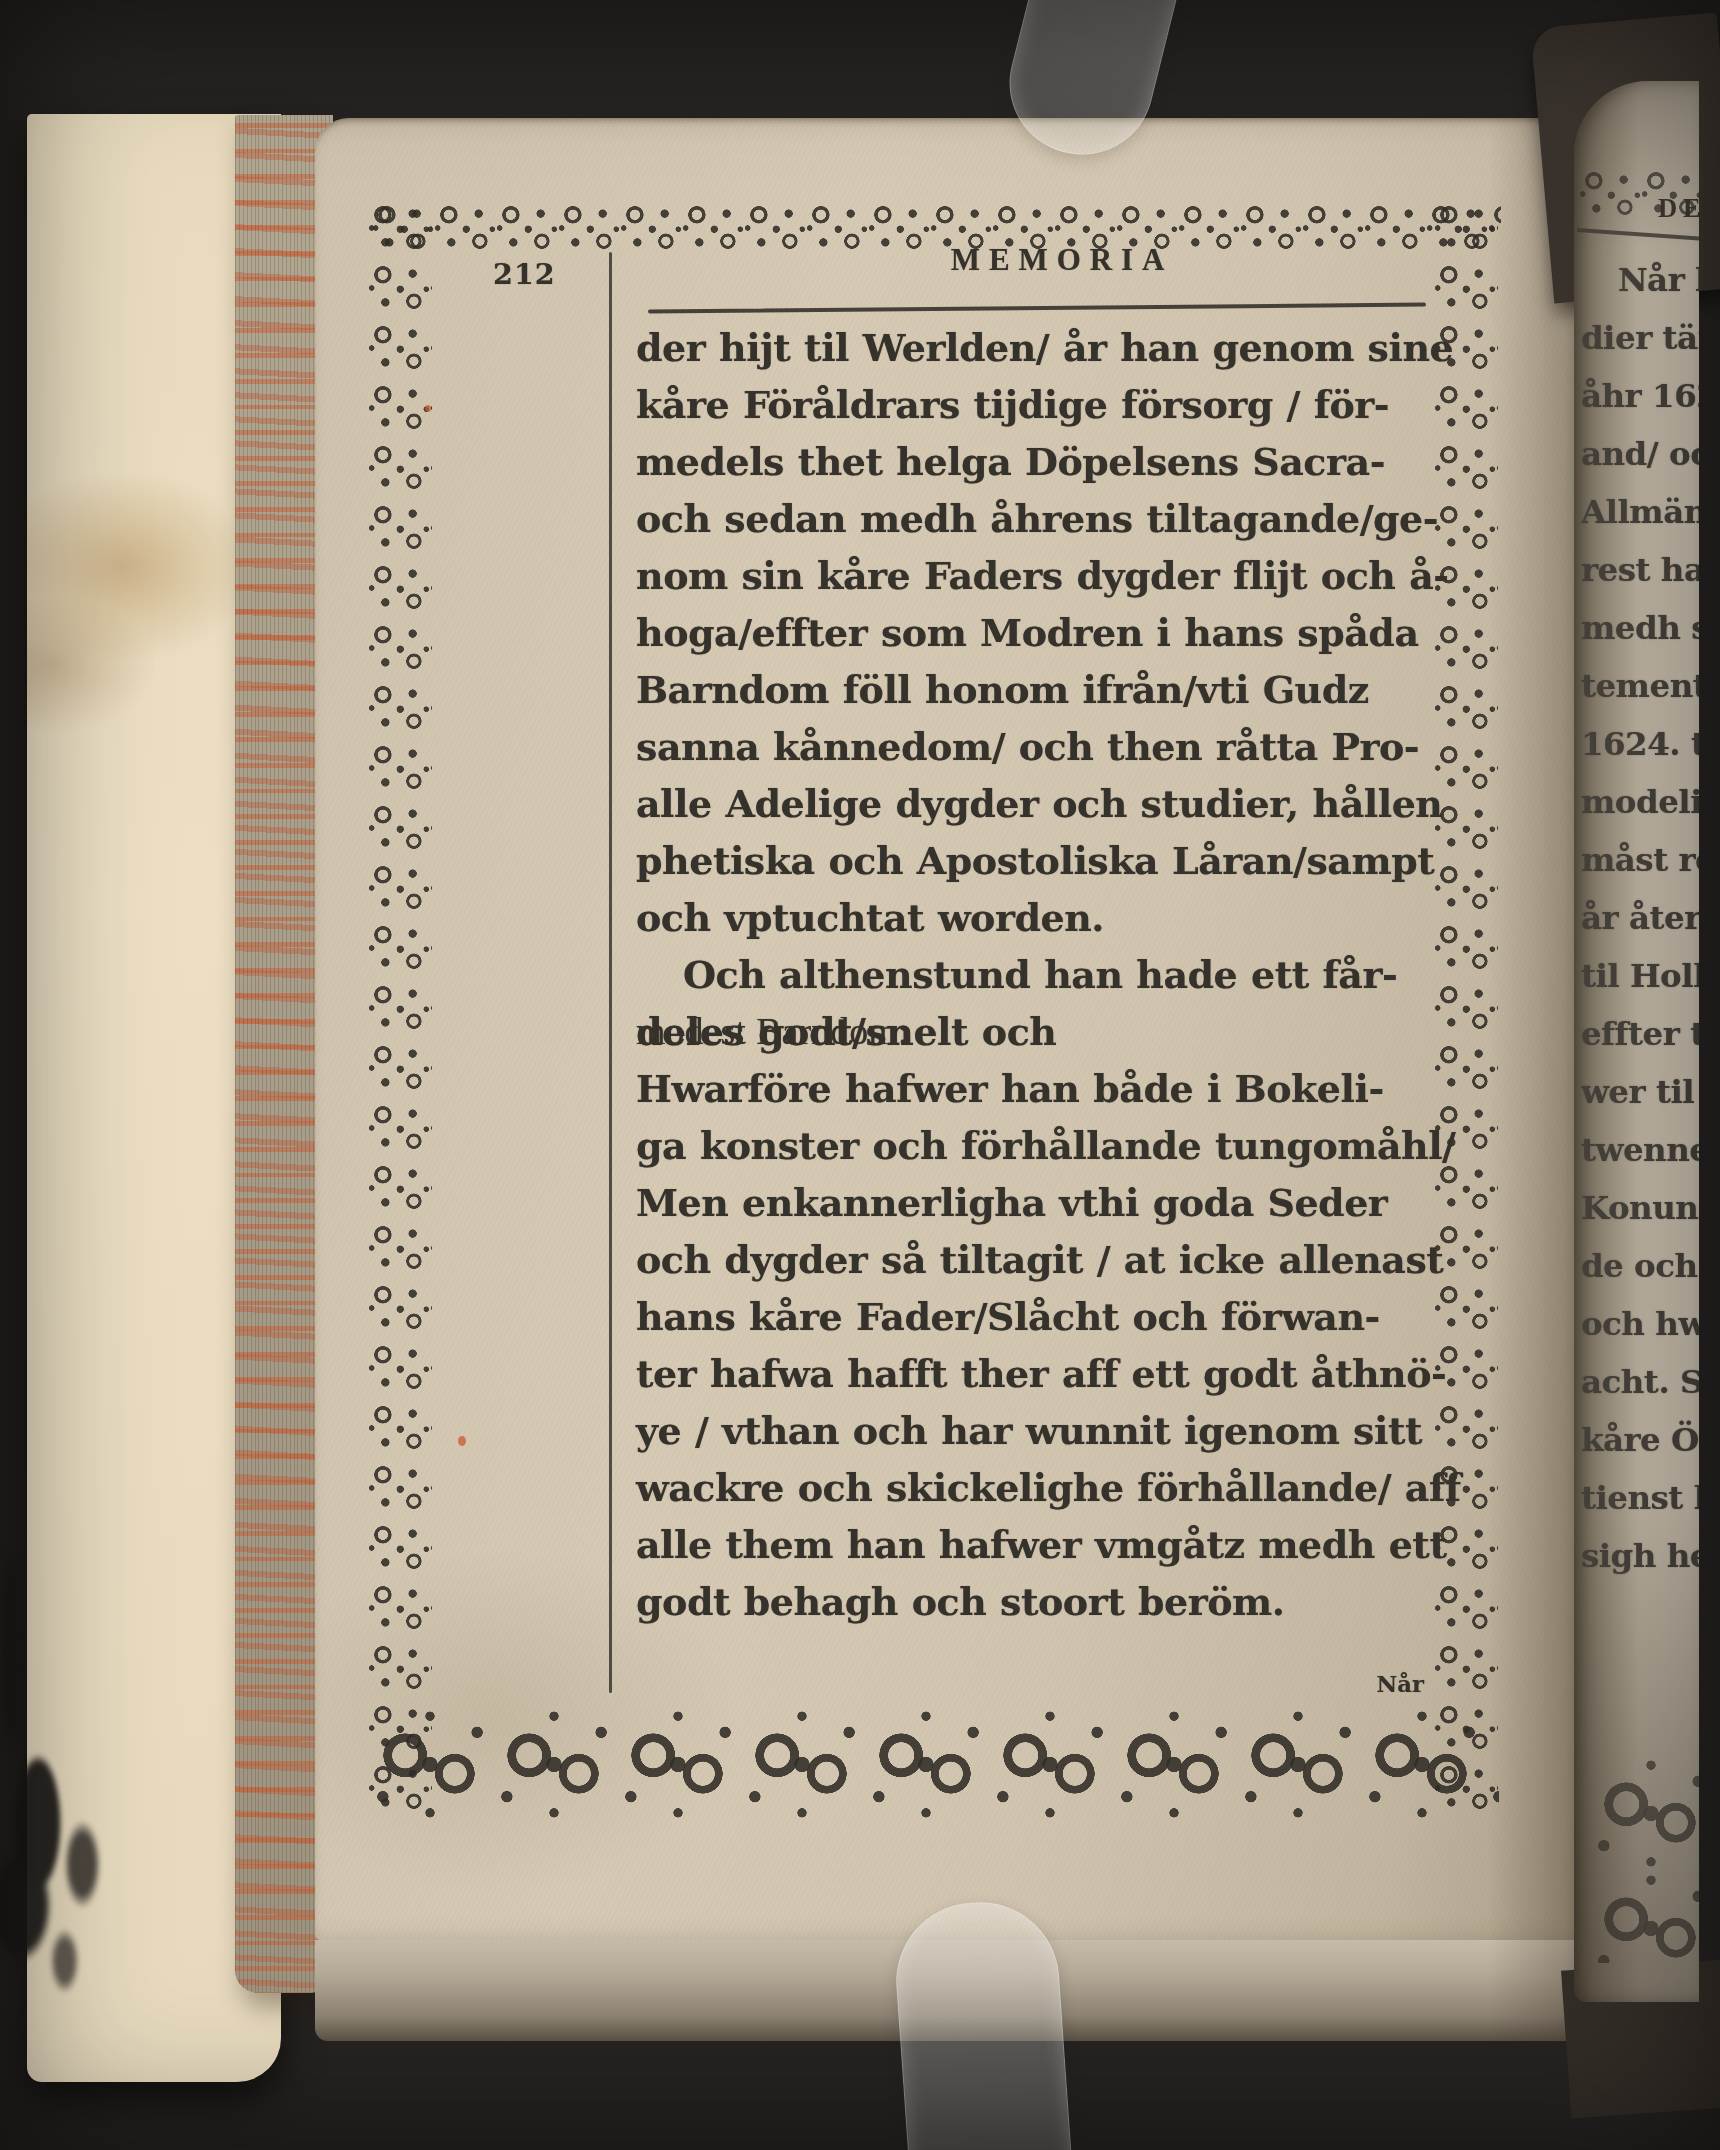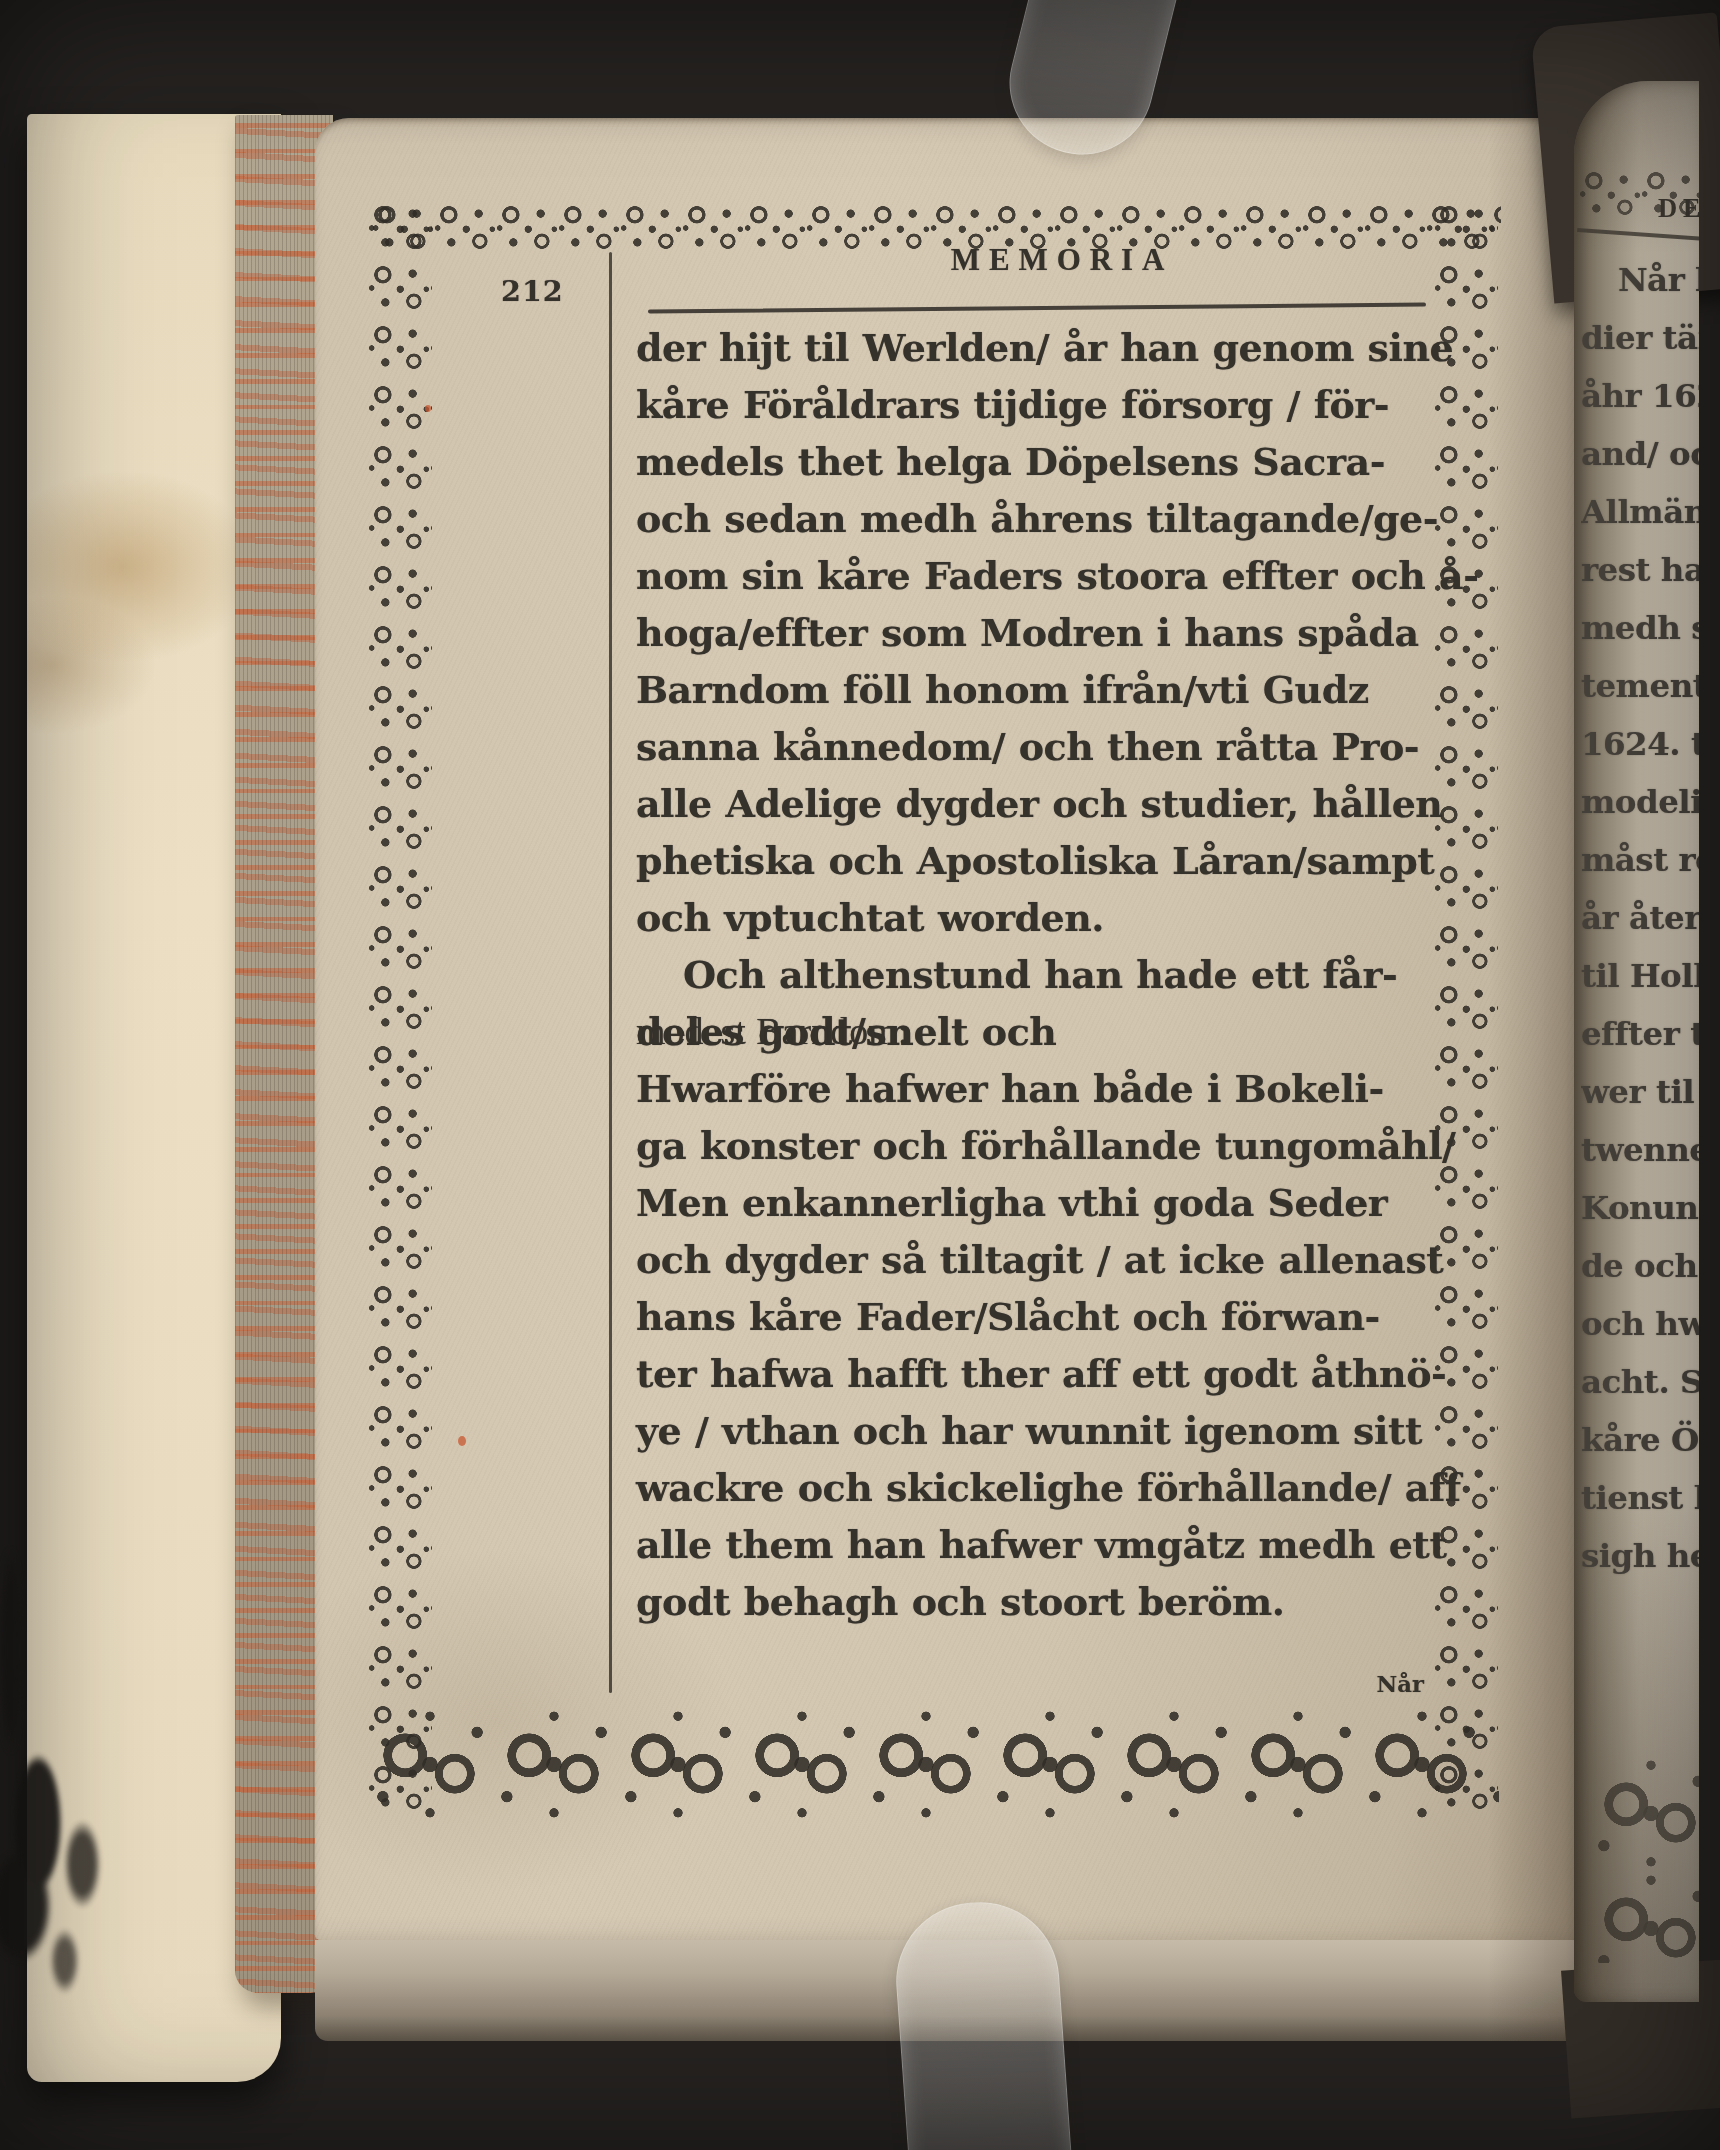--- a/index.html
+++ b/index.html
@@ -64,22 +64,22 @@
       radial-gradient(circle at 12% 78%, var(--ink2) 5.4px, transparent 5.9px),
       radial-gradient(circle at 88% 22%, var(--ink2) 5.4px, transparent 5.9px),
       radial-gradient(circle at 50% 8%, var(--ink2) 4.4px, transparent 4.9px),
       radial-gradient(circle at 50% 92%, var(--ink2) 4.4px, transparent 4.9px);
     background-size:124px 115px;}
   .frame-top{left:372px;top:198px;width:1129px;height:55px;}
   .frame-left{left:368px;top:198px;width:64px;height:1625px;}
   .frame-right{left:1434px;top:198px;width:64px;height:1625px;}
   .frame-bottom{left:368px;top:1707px;width:1131px;height:115px;}
   
-  .page-number{left:493px;top:274px;font-size:28.6px;font-weight:700;color:var(--ink);
-    letter-spacing:1px;text-shadow:0 0 1px rgba(53,49,43,.6);margin-left:8px;}
+  .page-number{left:493px;top:257px;font-size:28.6px;font-weight:700;color:var(--ink);
+    letter-spacing:1px;text-shadow:0 0 1px rgba(53,49,43,.6);}
   .running-header{left:668px;top:242px;width:788px;text-align:center;font-size:31px;
     font-weight:600;letter-spacing:8.9px;color:var(--ink);font-family:"Liberation Serif",serif;
     text-shadow:0 0 1px rgba(53,49,43,.5);}
   .vrule{left:609px;top:252px;width:3px;height:1441px;background:var(--ink);opacity:.82;border-radius:1.5px;}
   .hrule{left:648px;top:306px;width:778px;height:4.4px;background:var(--ink);opacity:.9;
     border-radius:2.5px;transform:rotate(-.5deg);}
   
   .left-text{left:636px;top:319px;width:790px;color:var(--ink);}
   .tline{position:relative;height:57px;line-height:57px;font-size:38px;font-weight:700;
     letter-spacing:-0.5px;word-spacing:1px;text-align:justify;text-align-last:justify;
@@ -157,21 +157,21 @@
       <div class="tline">
         <span>kåre Föråldrars tijdige försorg / för-</span>
       </div>
       <div class="tline">
         <span>medels thet helga Döpelsens Sacra-</span>
       </div>
       <div class="tline">
         <span>och sedan medh åhrens tiltagande/ge-</span>
       </div>
       <div class="tline">
-        <span>nom sin kåre Faders stoora effter och å-</span>
+        <span>nom sin kåre Faders dygder flijt och å-</span>
       </div>
       <div class="tline">
         <span>hoga/effter som Modren i hans spåda</span>
       </div>
       <div class="tline">
         <span>Barndom föll honom ifrån/vti Gudz</span>
       </div>
       <div class="tline">
         <span>sanna kånnedom/ och then råtta Pro-</span>
       </div>

